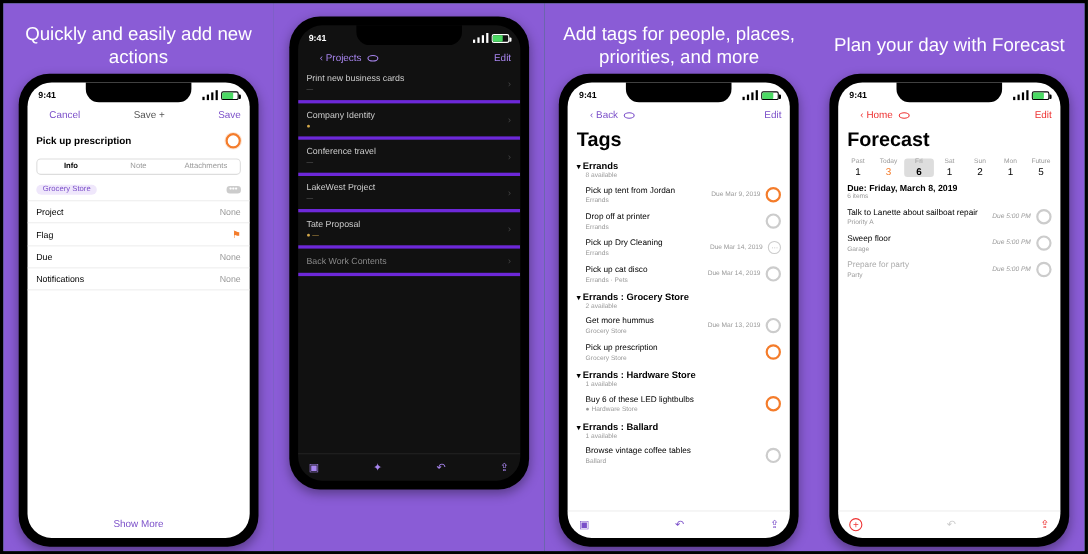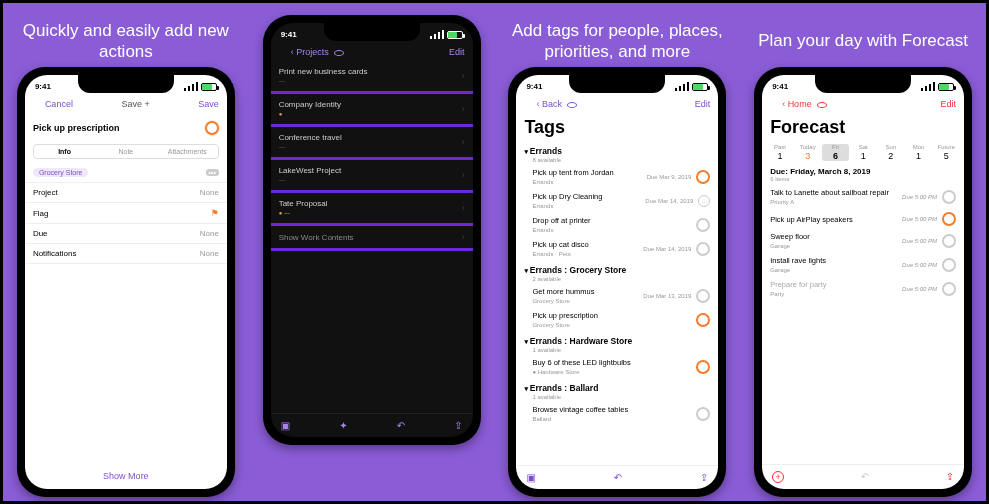--- a/index.html
+++ b/index.html
@@ -166,21 +166,21 @@
             </div>
         <div class="list-item">
               <span><span>LakeWest Project</span><br><span class="sub">—</span></span>
               <span class="chev">›</span>
             </div>
         <div class="list-item">
               <span><span>Tate Proposal</span><br><span class="sub" style="color:#d4a84a;">● —</span></span>
               <span class="chev">›</span>
             </div>
         <div class="list-item" style="color:#888;">
-              <span>Show Work Contents</span>
+              <span>Back Work Contents</span>
               <span class="chev">›</span>
             </div>
       </div>
       <div class="toolbar">
         <span>▣</span>
         <span>✦</span>
         <span>↶</span>
         <span>⇪</span>
       </div>
     </div>
@@ -215,29 +215,29 @@
         <div class="sect">Errands</div>
         <div class="subsect">8 available</div>
         <div class="tagrow">
               <span><span>Pick up tent from Jordan</span><br><span class="meta">Errands</span></span>
               <span style="display:flex;align-items:center;gap:2px;">
                 <span class="due">Due Mar 9, 2019</span>
                 <span class="orgc"></span>
               </span>
             </div>
         <div class="tagrow">
+              <span><span>Drop off at printer</span><br><span class="meta">Errands</span></span>
+              <span class="circ"></span>
+            </div>
+        <div class="tagrow">
               <span><span>Pick up Dry Cleaning</span><br><span class="meta">Errands</span></span>
               <span style="display:flex;align-items:center;gap:2px;">
                 <span class="due">Due Mar 14, 2019</span>
                 <span class="dots">⋯</span>
               </span>
-            </div>
-        <div class="tagrow">
-              <span><span>Drop off at printer</span><br><span class="meta">Errands</span></span>
-              <span class="circ"></span>
             </div>
         <div class="tagrow">
               <span><span>Pick up cat disco</span><br><span class="meta">Errands · Pets</span></span>
               <span style="display:flex;align-items:center;gap:2px;">
                 <span class="due">Due Mar 14, 2019</span>
                 <span class="circ"></span>
               </span>
             </div>
         <div class="sect">Errands : Grocery Store</div>
         <div class="subsect">2 available</div>
@@ -311,35 +311,21 @@
       <div class="fsub">6 items</div>
       <div class="scroll">
         <div class="frow">
               <span><span>Talk to Lanette about sailboat repair</span><br><span class="m">Priority A</span></span>
               <span style="display:flex;align-items:center;gap:2px;">
                 <span class="d">Due 5:00 PM</span>
                 <span class="circ"></span>
               </span>
             </div>
         <div class="frow">
-              <span>Pick up AirPlay speakers</span>
-              <span style="display:flex;align-items:center;gap:2px;">
-                <span class="d">Due 5:00 PM</span>
-                <span class="orgc"></span>
-              </span>
-            </div>
-        <div class="frow">
               <span><span>Sweep floor</span><br><span class="m">Garage</span></span>
-              <span style="display:flex;align-items:center;gap:2px;">
-                <span class="d">Due 5:00 PM</span>
-                <span class="circ"></span>
-              </span>
-            </div>
-        <div class="frow">
-              <span><span>Install rave lights</span><br><span class="m">Garage</span></span>
               <span style="display:flex;align-items:center;gap:2px;">
                 <span class="d">Due 5:00 PM</span>
                 <span class="circ"></span>
               </span>
             </div>
         <div class="frow" style="color:#aaa;gap:14px;">
               <span><span>Prepare for party</span><br><span class="m">Party</span></span>
               <span style="display:flex;align-items:center;gap:2px;">
                 <span class="d">Due 5:00 PM</span>
                 <span class="circ"></span>

